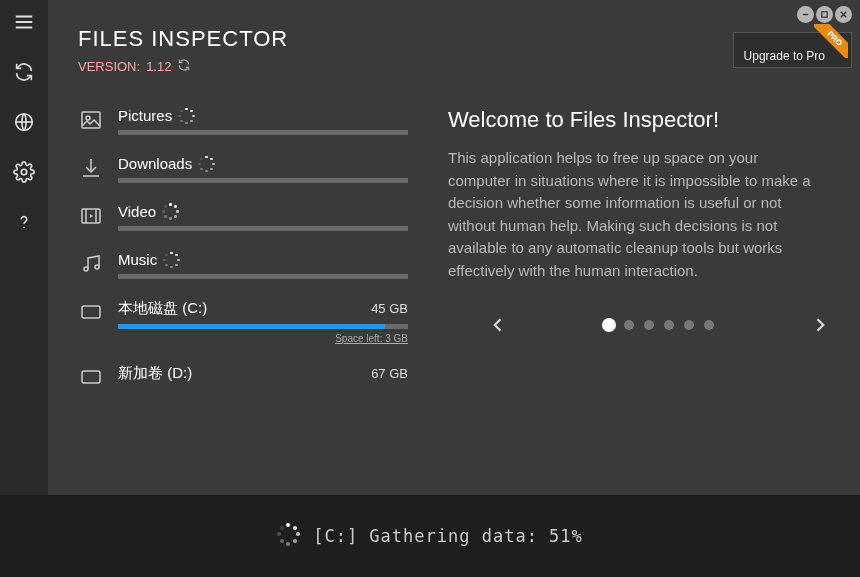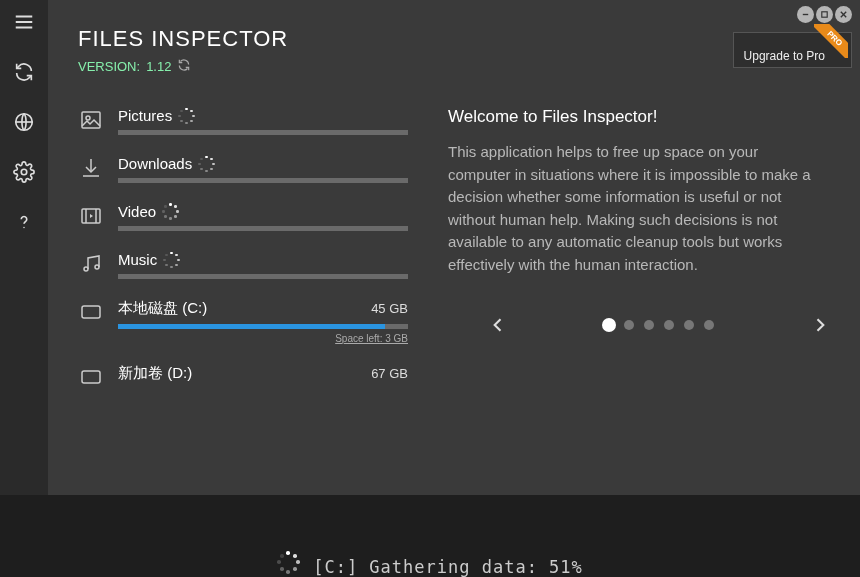--- a/index.html
+++ b/index.html
@@ -25,21 +25,21 @@
     position: absolute; left: 48px; top: 0; right: 0; height: 495px;
     background: #3a3a3a;
     padding: 16px 30px 0 30px;
   }
   .titlebar {
     position: absolute; top: 6px; right: 8px; display: flex; gap: 2px;
   }
   .tb-btn { width: 17px; height: 17px; border-radius: 50%; background: #b5b5b5; display: flex; align-items: center; justify-content: center; font-size: 10px; color: #333; cursor: pointer; }
 
   .app-title { font-size: 22px; letter-spacing: 1px; color: #fff; font-weight: 400; margin-top: 10px; }
-  .version-row { font-size: 13px; color: #86efac; margin-top: 6px; display: flex; align-items: center; gap: 6px; }
+  .version-row { font-size: 13px; color: #fca5a5; margin-top: 6px; display: flex; align-items: center; gap: 6px; }
   .refresh-small svg { width: 14px; height: 14px; stroke: #aaa; fill: none; stroke-width: 2; }
 
   .upgrade {
     position: absolute; top: 32px; right: 8px;
     background: #2e2e2e; border: 1px solid #555;
     font-size: 12px; color: #eee; padding: 16px 26px 4px 10px;
     cursor: pointer;
   }
   .pro-ribbon {
     position: absolute; top: 24px; right: 12px; width: 34px; height: 34px;
@@ -62,33 +62,33 @@
   .cat-icon { width: 26px; height: 26px; flex-shrink: 0; display:flex; align-items:center; justify-content:center; }
   .cat-icon svg { width: 24px; height: 24px; stroke: #ccc; fill: none; stroke-width: 1.5; }
   .cat-body { flex: 1; }
   .cat-head { display: flex; justify-content: space-between; align-items: center; font-size: 15px; color: #fff; }
   .cat-head .spinner { margin-left: 6px; display: inline-flex; }
   .cat-size { font-size: 13px; color: #ddd; }
   .bar-track { height: 5px; background: #6a6a6a; margin-top: 6px; position: relative; }
   .bar-fill { height: 5px; position: absolute; left: 0; top: 0; }
   .sub { font-size: 10px; color: #aaa; text-align: right; margin-top: 4px; text-decoration: underline; }
 
-  .welcome-h { font-size: 17px; color: #fff; margin-bottom: 14px; }
+  .welcome-h { font-size: 22px; color: #fff; margin-bottom: 14px; }
   .welcome-p { font-size: 15px; color: #b8b8b8; line-height: 1.5; }
 
   .pager { position: absolute; bottom: 160px; right: 30px; left: 440px; display: flex; align-items: center; justify-content: space-between; }
   .pager-arrow { width: 20px; height: 20px; cursor: pointer; }
   .pager-arrow svg { width: 20px; height: 20px; stroke: #ddd; fill: none; stroke-width: 2.5; }
   .dots { display: flex; gap: 10px; }
   .dot { width: 10px; height: 10px; background: #777; border-radius: 50%; }
   .dot.first { background: #fff; box-shadow: 0 0 0 2px #fff; }
 
   .status {
     position: absolute; left: 0; right: 0; bottom: 0; height: 82px;
-    background: #1e1e1e; display: flex; align-items: flex-end; justify-content: center;
+    background: #1e1e1e; display: flex; align-items: center; justify-content: center;
     font-family: "Consolas", monospace; font-size: 17px; color: #ccc; gap: 14px; letter-spacing: 1px;
   }
 
   .spinner-dots { position: relative; width: 16px; height: 16px; display: inline-block; }
   .spinner-dots span {
     position: absolute; width: 2.5px; height: 2.5px; background: #fff; border-radius: 50%;
   }
   .sd1{top:0;left:7px} .sd2{top:2px;left:12px;opacity:.85}
   .sd3{top:7px;left:14px;opacity:.7} .sd4{top:12px;left:12px;opacity:.55}
   .sd5{top:14px;left:7px;opacity:.4} .sd6{top:12px;left:2px;opacity:.3}

